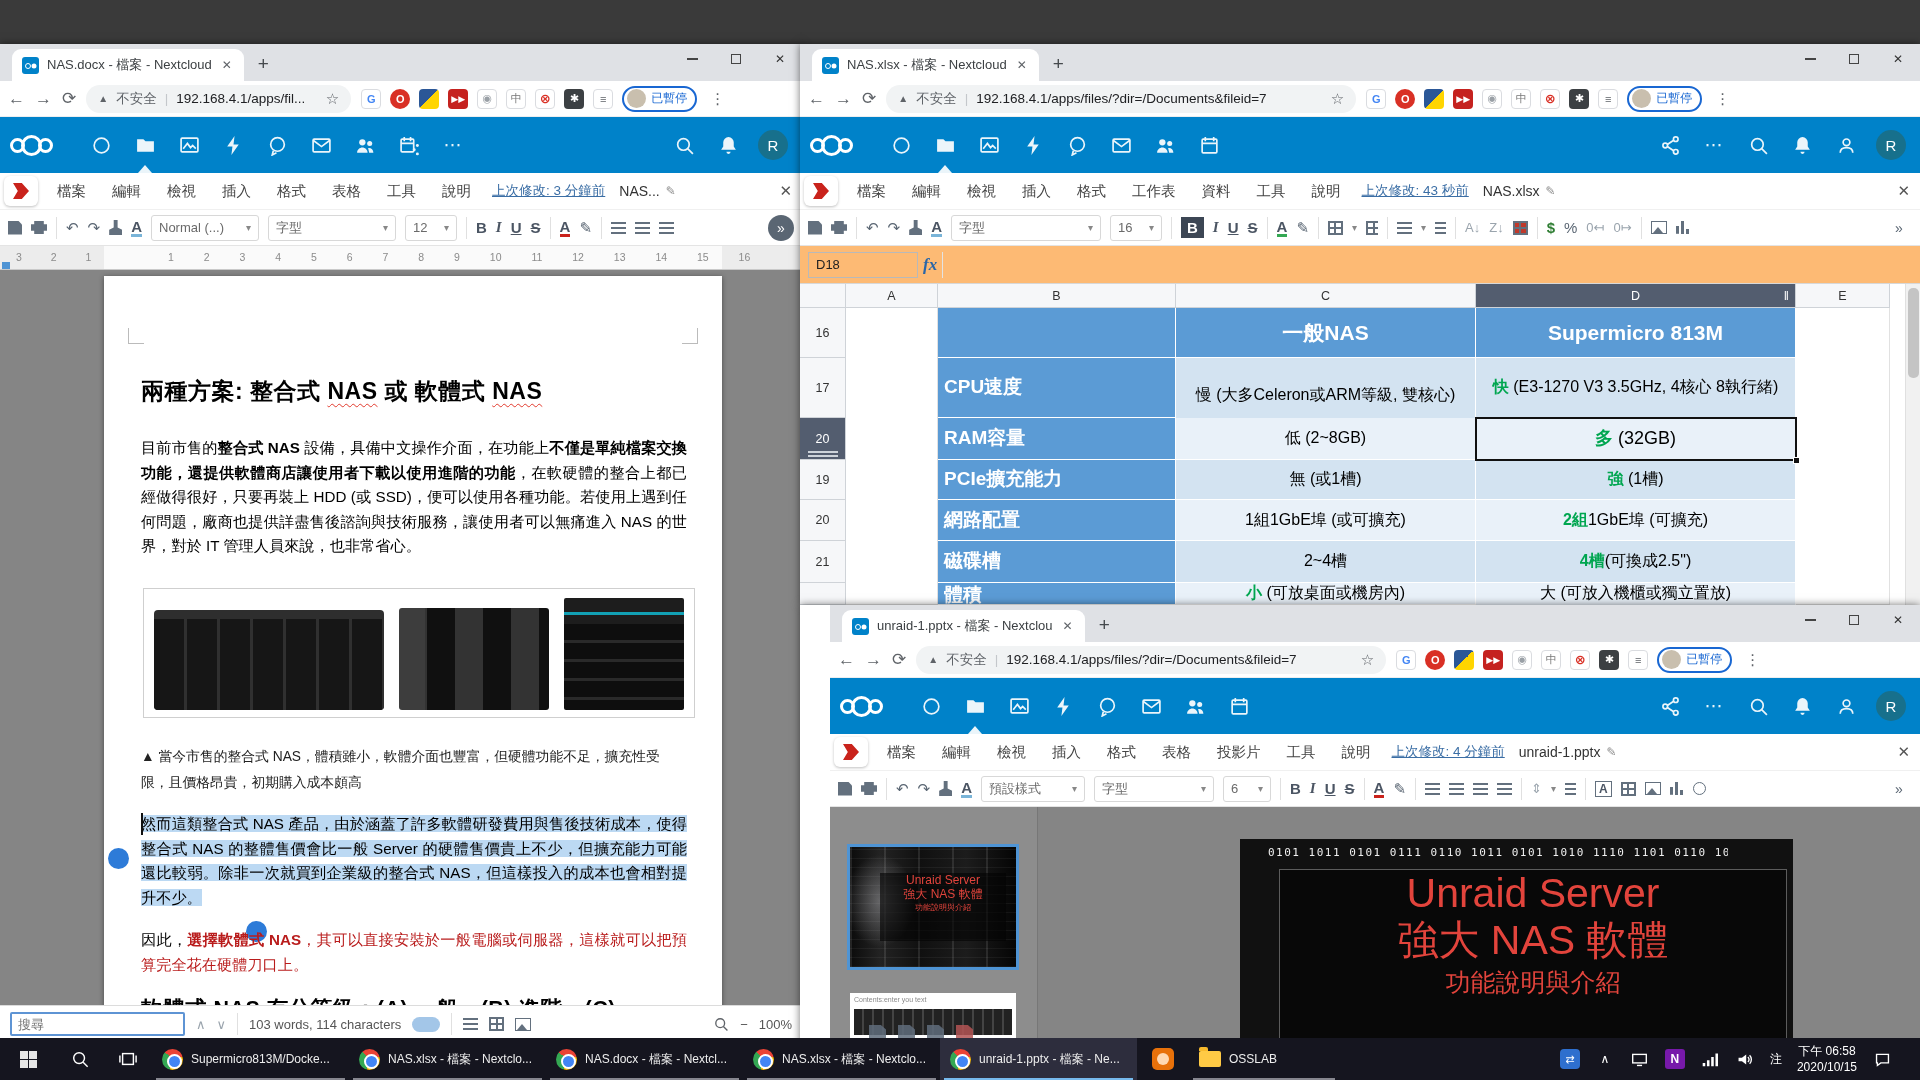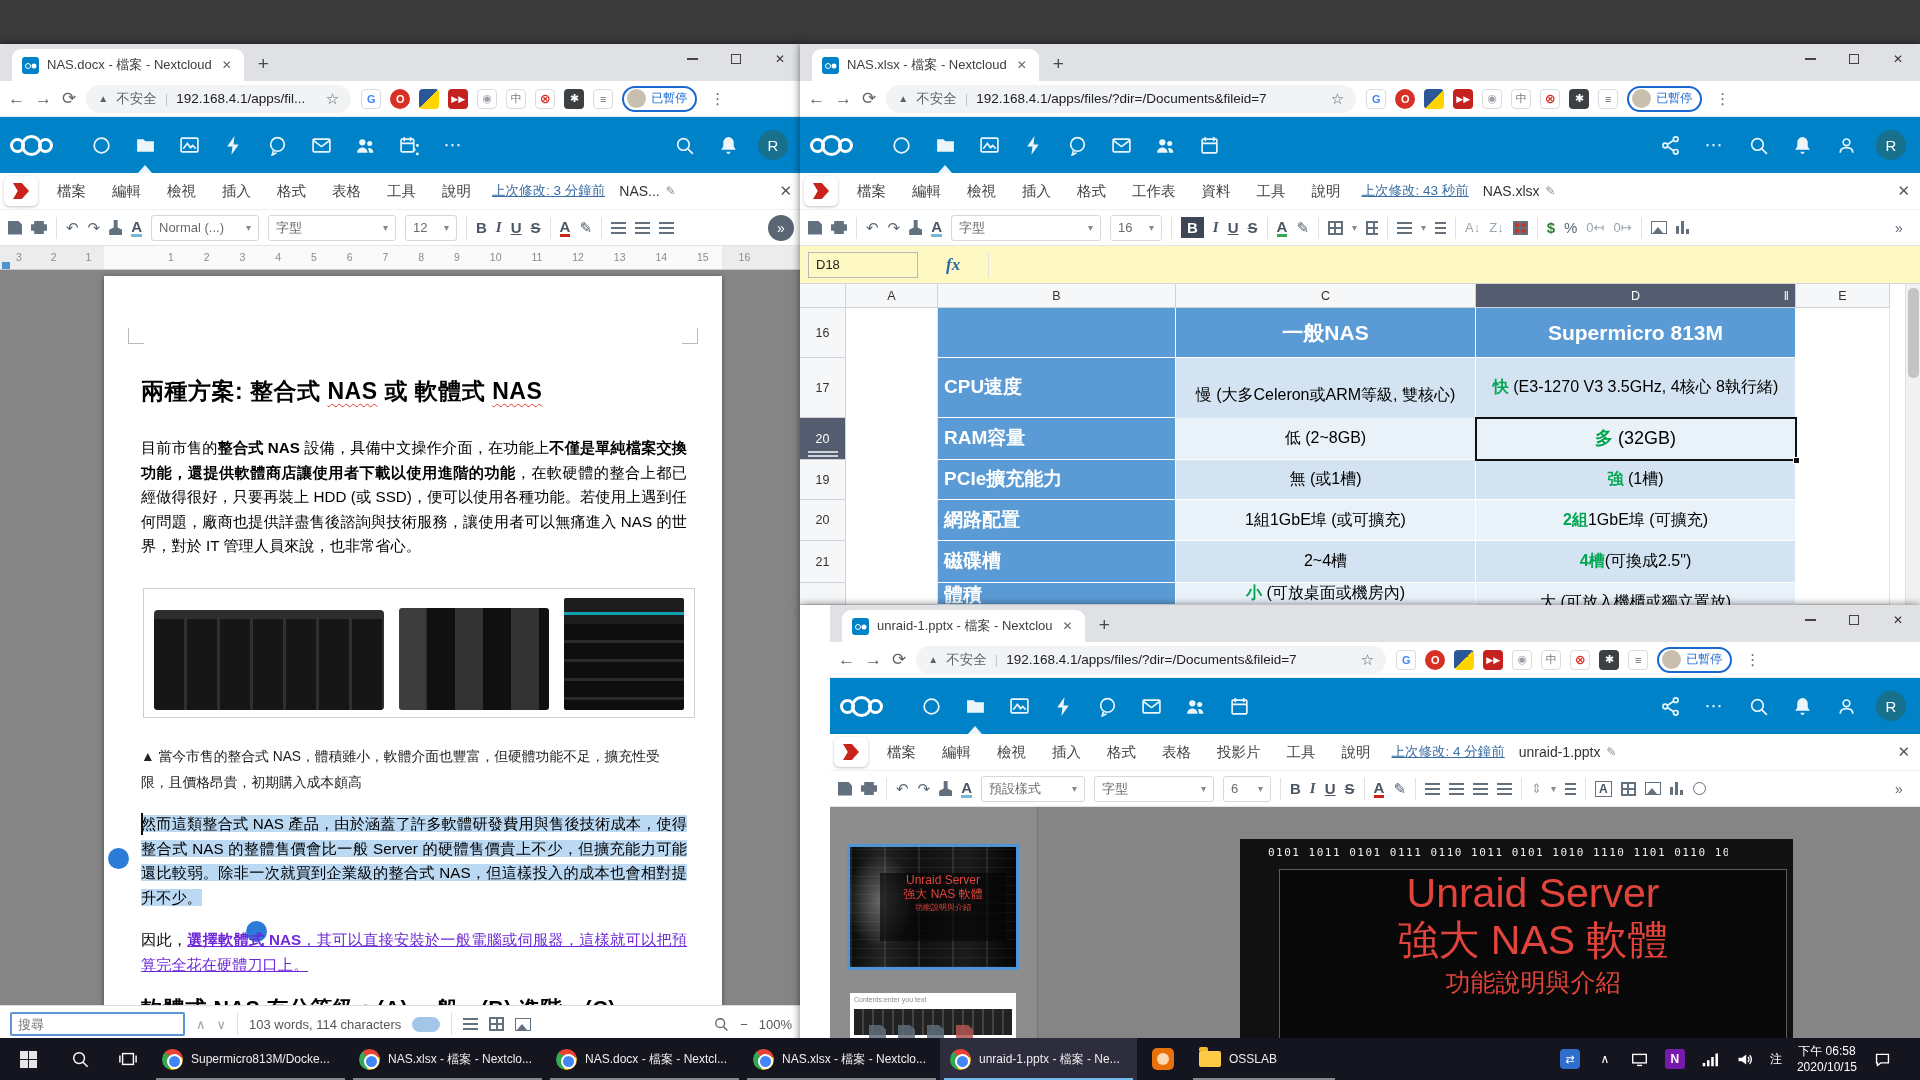--- a/index.html
+++ b/index.html
@@ -122,37 +122,37 @@
   .ruler .tab0 { position:absolute; left:2px; top:16px; width:8px; height:8px; background:#4f94d4; }
   .canvas { position:relative; height:735px; background:#858585; overflow:hidden; }
   .page { position:absolute; left:104px; top:6px; width:618px; height:760px; background:#fff; box-shadow:0 1px 5px rgba(0,0,0,.45);}
   .cmark { position:absolute; width:16px; height:16px; border-left:1px solid #bbb; border-bottom:1px solid #bbb; }
   .doctext { position:absolute; left:37px; width:546px; color:#000; }
   .h1 { font-size:23px; font-weight:bold; letter-spacing:.5px;}
   .squig { text-decoration:underline; text-decoration-style:wavy; text-decoration-color:#e23b2e; text-decoration-thickness:1px; text-underline-offset:4px;}
   .body-p { font-size:15.2px; line-height:24.5px; text-align:justify; }
   .cap { font-size:13.8px; line-height:26px; color:#222; }
   .sel-p { background:#bcd9f3; }
-  .redtxt { color:#6d28d9;text-decoration:underline; }
+  .redtxt { color:#b91c1c; }
   .handle { position:absolute; width:21px; height:21px; border-radius:50%; background:#2d7bd8; }
   .caret-bar { position:absolute; width:2px; height:22px; background:#111; }
   .imgframe { position:absolute; left:39px; width:552px; height:130px; border:1px solid #cfcfcf; background:#fff;
               display:flex; align-items:flex-end; justify-content:space-between; padding:7px 10px; }
   .nas1 { width:230px; height:100px; background:#262626; border-radius:4px; position:relative;
           background-image:repeating-linear-gradient(90deg,#161616 0 30px,#303030 30px 33px); border-top:9px solid #2e2e2e;}
   .nas2 { width:150px; height:102px; background:#333; border-radius:3px;
           background-image:linear-gradient(90deg,#3d3d3d 0 26px,transparent 26px),
           repeating-linear-gradient(90deg,transparent 0 28px,#101010 28px 56px); }
   .nas3 { width:120px; height:112px; background:#1d1d1d; border-radius:2px;
           background-image:linear-gradient(#12a0b4 0 3px,transparent 3px) , repeating-linear-gradient(#0e0e0e 0 16px,#2a2a2a 16px 19px);
           background-position:0 14px,0 26px; background-repeat:no-repeat,no-repeat;}
 
   
   #win-xlsx { left:800px; top:0; width:1120px; height:561px; }
-  .fbar { height:38px; display:flex; align-items:center; border-bottom:1px solid #d8d8d8; padding:0 8px; gap:28px; background:#fef9c3;}
+  .fbar { height:38px; display:flex; align-items:center; border-bottom:1px solid #d8d8d8; padding:0 8px; gap:5px; background:#fdba74;}
   .namebox { width:110px; height:26px; border:1px solid #b9b9b9; font-size:13px; color:#222; display:flex; align-items:center; padding:0 7px;}
   .fx { font-family:"Liberation Serif",serif; font-style:italic; font-size:17px; color:#2a66a8; font-weight:bold;}
   .grid { position:relative; height:321px; background:#fff; overflow:hidden; }
   .gh { position:absolute; background:#f6f7f9; border-right:1px solid #cfd3d8; border-bottom:1px solid #cfd3d8;
         font-size:12.5px; color:#333; display:flex; align-items:center; justify-content:center; }
   .gh.dark { background:#535d6f; color:#fff; }
   .cell { position:absolute; display:flex; align-items:center; justify-content:center; text-align:center;
           font-size:16px; color:#000; border-right:1px solid #fff; border-bottom:1px solid #fff; line-height:1.3; padding:0 6px;}
   .cell.bluehdr { background:#5b9bd5; color:#fff; font-weight:bold; font-size:21px; }
   .cell.bcol { background:#5b9bd5; color:#fff; font-weight:bold; font-size:19px; justify-content:flex-start; }
@@ -718,21 +718,21 @@
         <span><span class="gtext-green"></span><span>2~4槽</span></span>
       </div>
     <div class="cell band-a" style="left:676px;top:257px;width:320px;height:42px">
         <span><span class="gtext-green">4槽</span><span>(可換成2.5")</span></span>
       </div>
 
     <div class="cell bcol" style="left:138px;top:299px;width:238px;height:22px;align-items:flex-start">體積</div>
     <div class="cell band-b" style="left:376px;top:299px;width:300px;height:22px;align-items:flex-start">
         <span><span class="gtext-green">小</span><span> (可放桌面或機房內)</span></span>
       </div>
-    <div class="cell band-b" style="left:676px;top:299px;width:320px;height:31px;align-items:flex-end">
+    <div class="cell band-b" style="left:676px;top:299px;width:320px;height:31px;align-items:flex-start">
         <span><span class="gtext-green"></span><span>大 (可放入機櫃或獨立置放)</span></span>
       </div>
 
     <div class="selbox" style="left:675px;top:133px;width:322px;height:44px"></div>
     <div class="fillhandle" style="left:993px;top:173px"></div>
     <div class="vscroll">
         <div class="thumb"></div>
       </div>
   </div>
 </div>

